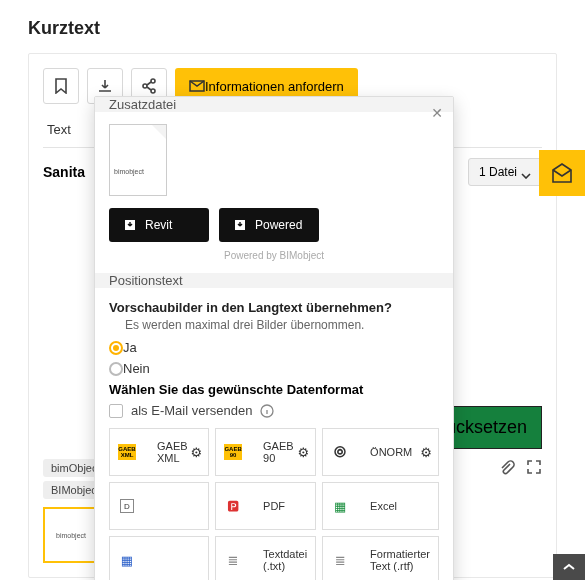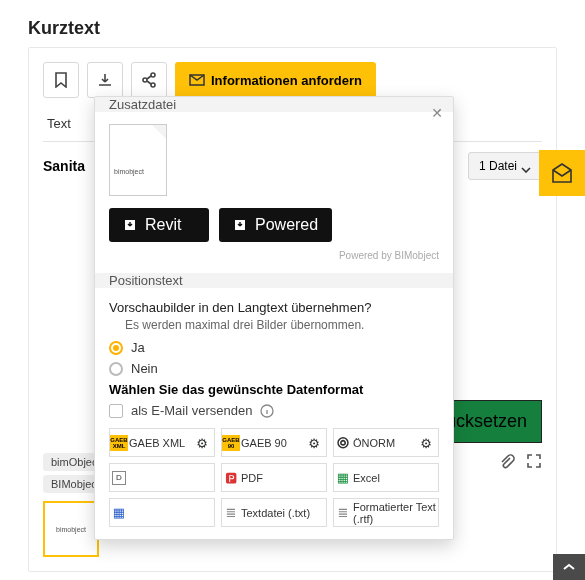--- a/index.html
+++ b/index.html
@@ -1,22 +1,22 @@
 <!DOCTYPE html>
 <html><head>
 <meta charset="utf-8">
 <style>
 *{box-sizing:border-box;margin:0;padding:0;font-family:Arial,Helvetica,sans-serif}
 body{background:#fff;width:585px;height:580px;position:relative;overflow:hidden}
 .page{padding:18px 28px}
-h2{font-size:18px;font-weight:700;color:#222;margin-bottom:8px}
+h2{font-size:18px;font-weight:700;color:#222;margin-bottom:14px}
 .card{background:#fff;border:1px solid #e8e8e8;border-radius:2px;padding:14px;position:relative}
 .toolbar{display:flex;gap:8px;align-items:center;margin-bottom:10px}
 .tb-btn{width:36px;height:36px;border:1px solid #d8d8d8;border-radius:3px;background:#fff;display:flex;align-items:center;justify-content:center;cursor:pointer}
-.req-btn{height:36px;background:#ffc107;border:0;border-radius:3px;padding:0 14px;display:flex;align-items:center;gap:6px;font-size:13px;cursor:pointer;font-weight:700}
+.req-btn{height:36px;background:#ffc107;border:0;border-radius:3px;padding:0 14px;display:flex;align-items:center;font-size:13px;cursor:pointer;font-weight:400}
 .tab-row{display:flex;border-bottom:1px solid #e3e3e3;margin-bottom:10px;font-size:13px}
 .tab{padding:8px 4px 10px;margin-right:30px;cursor:pointer;color:#333}
 .row2{display:flex;justify-content:space-between;align-items:center;margin-bottom:10px}
 .row2 b{font-size:14px}
 .file-btn{border:1px solid #d8d8d8;background:#f3f3f3;border-radius:3px;padding:6px 10px;font-size:12px;cursor:pointer;display:flex;align-items:flex-end;gap:4px}
 .bottom-area{margin-top:220px}
 .reset-btn{border:1px solid #222;background:#15803d;padding:10px 14px;font-size:18px;cursor:pointer;font-weight:500;float:right;margin-bottom:4px}
 .clear{clear:both}
 .meta-row{display:flex;justify-content:space-between;align-items:flex-start;margin-top:6px}
 .chips{display:flex;flex-direction:column;gap:4px}
@@ -29,34 +29,34 @@
 .modal{position:absolute;top:96px;left:94px;width:360px;background:#fff;border:1px solid #ddd;box-shadow:0 6px 18px rgba(0,0,0,.18);border-radius:2px}
 .m-sec{padding:12px 14px}
 .m-title{background:#f3f3f3;padding:0 14px;font-size:13px;color:#555;position:relative}
 .m-close{position:absolute;right:10px;top:8px;cursor:pointer;color:#888;font-size:14px}
 .f-row{display:flex;gap:12px;align-items:flex-start}
 .f-thumb{width:58px;height:72px;border:1px solid #ccc;background:#fff;position:relative}
 .f-thumb::before{content:"";position:absolute;right:0;top:0;border-style:solid;border-width:0 14px 14px 0;border-color:transparent #f3f3f3 transparent transparent}
 .f-thumb span{position:absolute;bottom:20px;left:4px;font-size:7px;color:#555}
 .f-text{font-size:12px;color:#444;line-height:1.45}
 .dl-row{display:flex;gap:10px;margin-top:12px}
-.dl-btn{flex:0 0 auto;height:34px;min-width:100px;background:#111;color:#fff;border:0;border-radius:3px;font-size:16px;display:flex;align-items:center;gap:8px;padding:0 14px;cursor:pointer}
+.dl-btn{flex:0 0 auto;height:34px;min-width:100px;background:#111;color:#fff;border:0;border-radius:3px;font-size:12px;display:flex;align-items:center;gap:8px;padding:0 14px;cursor:pointer}
 .dl-btn svg{flex-shrink:0}
-.powered{text-align:right;font-size:10px;color:#aaa;margin-top:8px}
-.q{font-size:13px;font-weight:400;color:#222}
+.powered{text-align:center;font-size:10px;color:#aaa;margin-top:8px}
+.q{font-size:13px;font-weight:700;color:#222}
 .q-sub{font-size:12px;color:#666;margin:3px 16px 8px}
-.radio{display:flex;align-items:center;gap:8px;font-size:13px;color:#333;margin-bottom:6px;cursor:pointer}
+.radio{display:flex;align-items:center;gap:0;font-size:13px;color:#333;margin-bottom:6px;cursor:pointer}
 .r-circle{width:14px;height:14px;border-radius:50%;border:2px solid #bbb;display:flex;align-items:center;justify-content:center}
 .r-sel{border-color:#ffb300}
 .r-sel::after{content:"";width:6px;height:6px;border-radius:50%;background:#ffb300}
 .fmt-title{font-size:13px;font-weight:700;margin:0 0 6px}
 .chk-row{display:flex;align-items:center;gap:8px;font-size:13px;color:#444;margin-bottom:10px}
 .chk{width:14px;height:14px;border:1px solid #bbb;border-radius:2px}
 .grid{display:grid;grid-template-columns:repeat(3,1fr);gap:6px}
-.fmt{border:1px solid #ddd;height:29px;display:flex;align-items:center;padding:0 0;gap:1px;font-size:11px;color:#333;cursor:pointer;position:relative}
+.fmt{border:1px solid #ddd;height:48px;display:flex;align-items:center;padding:0 8px;gap:21px;font-size:11px;color:#333;cursor:pointer;position:relative}
 .gear{position:absolute;right:6px;top:50%;transform:translateY(-50%);font-size:13px;color:#333}
 .ico{width:18px;height:16px;display:flex;align-items:center;justify-content:center;flex-shrink:0}
 .ic-gaebxml{background:#ffc107;color:#000;font-size:6px;font-weight:700;display:flex;flex-direction:column;align-items:center;line-height:1}
 .ic-gaeb90{background:#ffc107;color:#000;font-size:6px;font-weight:700;display:flex;flex-direction:column;align-items:center;line-height:1}
 .ic-onorm{font-size:15px;font-weight:700}
 .ic-pdf{color:#d33;font-size:13px}
 .ic-excel{color:#1b8f3f;font-size:13px}
 .ic-word{color:#2a5fc9;font-size:13px}
 .ic-txt{color:#888;font-size:13px}
 .ic-dn{border:1px solid #888;width:14px;height:14px;font-size:8px;display:flex;align-items:center;justify-content:center}

